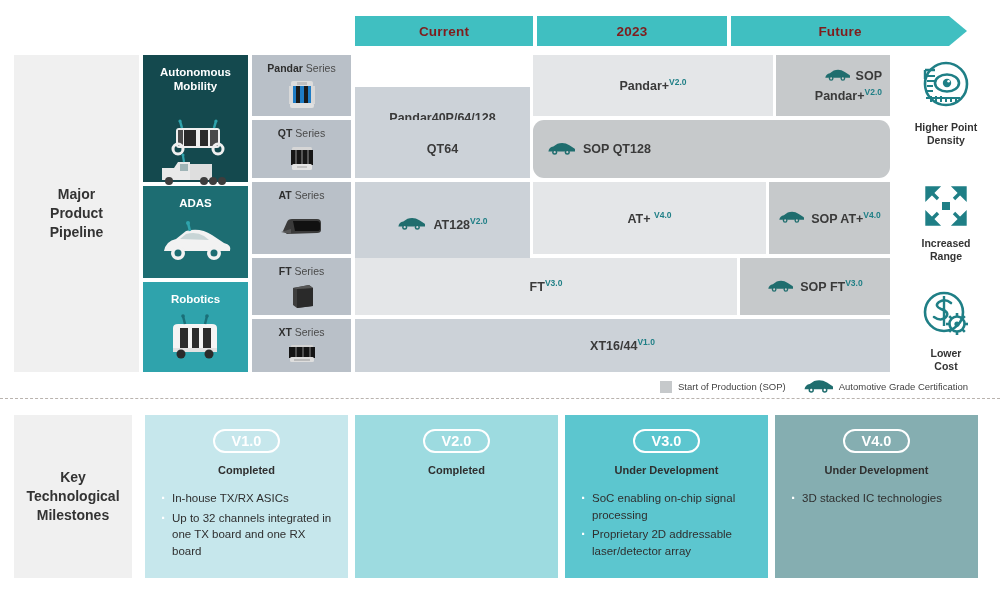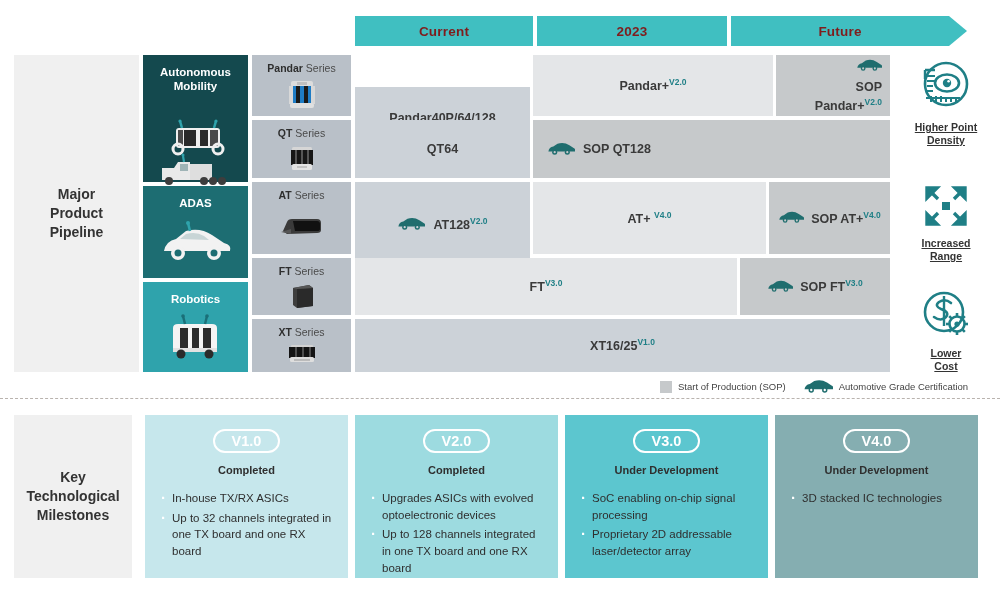--- a/index.html
+++ b/index.html
@@ -62,31 +62,31 @@
   
   .cell {
     position: absolute;
     display: flex; align-items: center; justify-content: center;
     font-size: 12.5px; font-weight: bold; color: #3a3a3a;
     text-align: center;
   }
   .cell.lite { background: #e4e6e8; }
   .cell.mid  { background: #ccd2d8; }
   .cell.sop  { background: #c6c9cb; }
-  .cell.left { justify-content: flex-start; padding-left: 14px; }
+  .cell.left { justify-content: flex-start; padding-left: 14px; border-radius: 11px; }
   sup.ver { color: #1f7f86; font-size: 8.5px; font-weight: bold; vertical-align: super; }
 
   
   .benefit {
     position: absolute; width: 96px;
     display: flex; flex-direction: column; align-items: center;
   }
   .benefit .blabel {
     margin-top: 3px; font-size: 10.5px; font-weight: bold;
-    color: #333; text-align: center; line-height: 1.2; text-decoration: underline;
+    color: #333; text-align: center; line-height: 1.2;
   }
 
   
   .legend {
     position: absolute; display: flex; align-items: center; gap: 7px;
     font-size: 9.5px; color: #444;
   }
   .legend .swatch { width: 12px; height: 12px; background: #c6c9cb; display:block; }
   .legend .grp { display:flex; align-items:center; gap:6px; }
 
@@ -293,21 +293,21 @@
     </div>
   </div>
 
   <div class="cell mid" style="left:355px; top:55px; width:175px; height:61px;margin-top:32px;">
     <span>Pandar40P/64/128</span>
   </div>
   <div class="cell lite" style="left:533px; top:55px; width:240px; height:61px;">
     <span><span>Pandar+</span><sup class="ver">V2.0</sup></span>
   </div>
   <div class="cell sop" style="left:776px; top:55px; width:114px; height:61px; flex-direction:column; gap:3px; align-items:flex-end; justify-content:center; padding-right:8px;">
-    <span style="display:flex; align-items:center; gap:6px;flex-direction:column;">
+    <span style="display:flex; align-items:center; gap:6px;">
       <span>
         <svg width="26" height="13" viewBox="0 0 40 20">
             <path d="M2 15 q1 -6 7 -7 l6 -4 q9 -3 17 2 l6 4 q3 1 2 5 z" fill="#1f6d6e"></path>
             <circle cx="11" cy="16" r="3.6" fill="#1f6d6e"></circle>
             <circle cx="11" cy="16" r="1.6" fill="#c6c9cb"></circle>
             <circle cx="29" cy="16" r="3.6" fill="#1f6d6e"></circle>
             <circle cx="29" cy="16" r="1.6" fill="#c6c9cb"></circle>
           </svg>
       </span>
       <span>SOP</span>
@@ -377,21 +377,21 @@
             <circle cx="11" cy="16" r="1.6" fill="#c6c9cb"></circle>
             <circle cx="29" cy="16" r="3.6" fill="#1f6d6e"></circle>
             <circle cx="29" cy="16" r="1.6" fill="#c6c9cb"></circle>
           </svg>
       </span>
       <span><span>SOP FT</span><sup class="ver">V3.0</sup></span>
     </span>
   </div>
 
   <div class="cell mid" style="left:355px; top:319px; width:535px; height:53px;">
-    <span><span>XT16/25</span><sup class="ver">V1.0</sup></span>
+    <span><span>XT16/44</span><sup class="ver">V1.0</sup></span>
   </div>
 
   <div class="benefit" style="left:898px; top:58px;">
     <span>
       <svg width="56" height="56" viewBox="0 0 56 56">
         <circle cx="28" cy="26" r="21" fill="none" stroke="#1f7f86" stroke-width="2.6"></circle>
         <ellipse cx="29" cy="25" rx="12" ry="8.5" fill="none" stroke="#1f7f86" stroke-width="2.6"></ellipse>
         <circle cx="29" cy="25" r="4.2" fill="#1f7f86"></circle>
         <circle cx="30.6" cy="23.2" r="1.3" fill="#ffffff"></circle>
         <path d="M9 18 h8 M9 23 h8 M9 28 h6 M9 33 h6" stroke="#1f7f86" stroke-width="2"></path>
@@ -490,24 +490,20 @@
     <div class="mstatus">Completed</div>
     <ul class="mlist">
       <li>In-house TX/RX ASICs</li>
       <li>Up to 32 channels integrated in one TX board and one RX board</li>
     </ul>
   </div>
 
   <div class="mcard" style="left:355px; top:415px; width:203px; height:163px; background:#9ddbe0;">
     <div class="vpill">V2.0</div>
     <div class="mstatus">Completed</div>
-    <ul class="mlist">
-      <li>Upgrades ASICs with evolved optoelectronic devices</li>
-      <li>Up to 128 channels integrated in one TX board and one RX board</li>
-    </ul>
   </div>
 
   <div class="mcard" style="left:565px; top:415px; width:203px; height:163px; background:#5cc6cf;">
     <div class="vpill">V3.0</div>
     <div class="mstatus">Under Development</div>
     <ul class="mlist">
       <li>SoC enabling on-chip signal processing</li>
       <li>Proprietary 2D addressable laser/detector array</li>
     </ul>
   </div>

